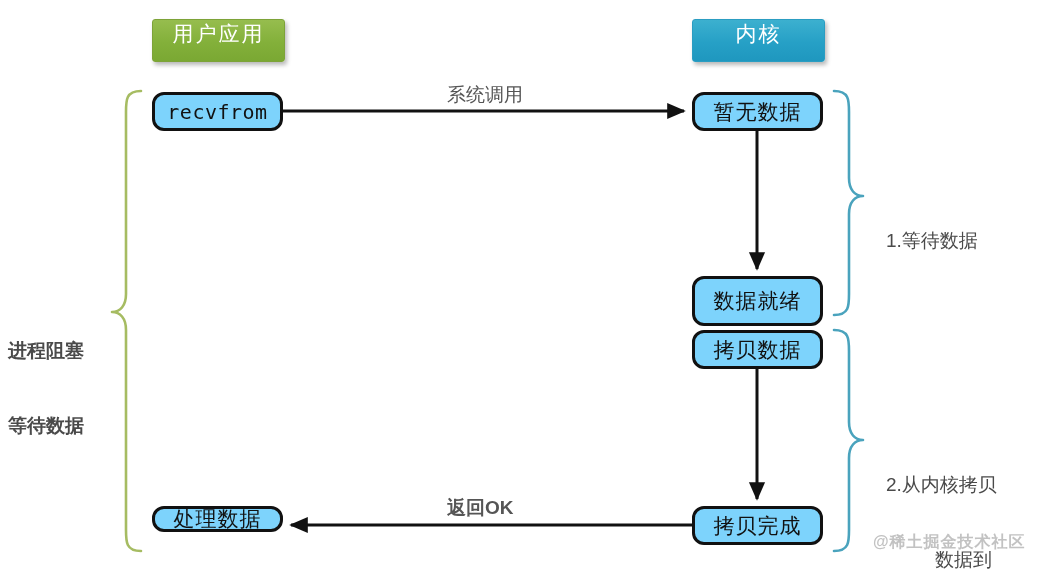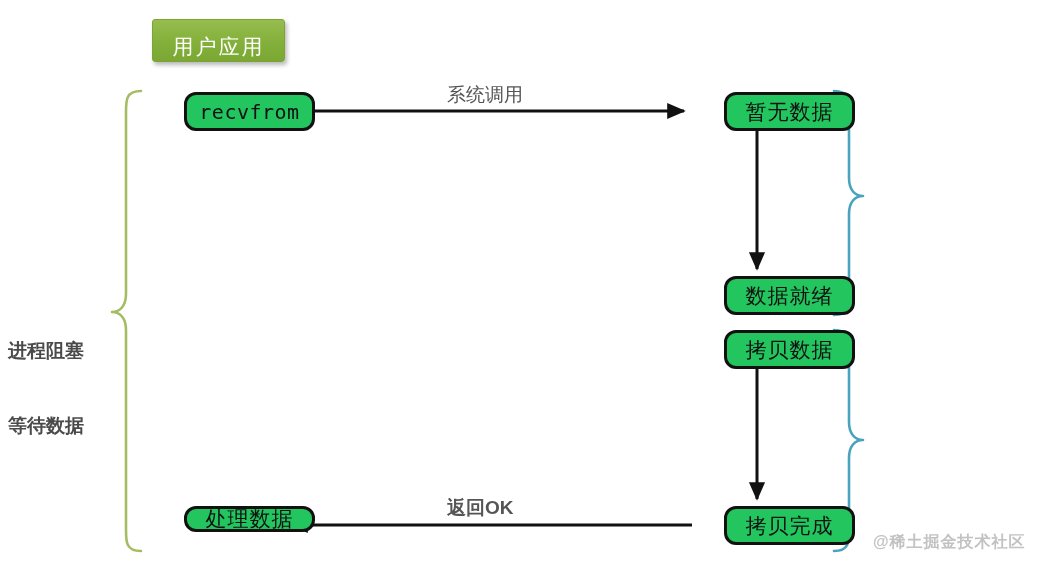--- a/index.html
+++ b/index.html
@@ -14,21 +14,21 @@
     position: relative;
     width: 1051px;
     height: 572px;
     background: #ffffff;
     overflow: hidden;
   }
   
   .pill {
     position: absolute;
     display: flex;
-    align-items: flex-end;
+    align-items: flex-start;
     justify-content: center;
     color: #ffffff;
     font-size: 21px;
     letter-spacing: 2px;
     border-radius: 3px;
     box-shadow: 2px 3px 4px rgba(0,0,0,0.28);
   }
   .pill.user {
     left: 152px;
     top: 19px;
@@ -44,29 +44,28 @@
     height: 41px;
     background: linear-gradient(180deg, #3cb0cf 0%, #26a0c6 55%, #1f97bf 100%);
     border: 1px solid #2a9dc2;
   }
   
   .node {
     position: absolute;
     display: flex;
     align-items: center;
     justify-content: center;
-    background: #22c55e;
+    background: #7dd3fc;
     border: 3px solid #111111;
     border-radius: 12px;
     box-sizing: border-box;
     font-size: 21px;
     color: #111111;
     letter-spacing: 1px;
     z-index: 4;
-    margin-left: 32px;
   }
   .node.mono {
     font-family: "DejaVu Sans Mono", monospace;
     font-size: 20px;
     letter-spacing: 0.5px;
   }
   
   .edge-label {
     position: absolute;
     font-size: 19px;
@@ -149,30 +148,33 @@
              L 849,422
              C 849,434 855,440 863,440
              C 855,440 849,446 849,458
              L 849,530
              C 849,542 849,551 834,551" fill="none" stroke="#4aa3bd" stroke-width="2.6" stroke-linecap="round" stroke-linejoin="round"></path>
   </svg>
 
   <div class="pill user">
     <span>用户应用</span>
   </div>
+  <div class="pill kernel">
+    <span>内核</span>
+  </div>
 
   <div class="node mono" style="left:152px; top:92px; width:131px; height:39px;">
     <span>recvfrom</span>
   </div>
 
   <div class="node" style="left:692px; top:92px; width:131px; height:39px;justify-content:center;">
     <span>暂无数据</span>
   </div>
 
-  <div class="node" style="left:692px; top:276px; width:131px; height:39px;">
+  <div class="node" style="left:692px; top:276px; width:131px; height:50px;">
     <span>数据就绪</span>
   </div>
 
   <div class="node" style="left:692px; top:330px; width:131px; height:39px;">
     <span>拷贝数据</span>
   </div>
 
   <div class="node" style="left:692px; top:506px; width:131px; height:39px;">
     <span>拷贝完成</span>
   </div>
@@ -182,20 +184,25 @@
   </div>
 
   <div class="edge-label" style="left:447px; top:82px;">系统调用</div>
   <div class="edge-label" style="left:447px; top:495px;font-weight:bold;">返回OK</div>
 
   <div class="side-text left" style="left:8px; top:288px;font-weight:bold;">
     <div>进程阻塞</div>
     <div>等待数据</div>
   </div>
 
+  <div class="side-text right" style="left:886px; top:178px; width:150px; text-align:left;">
+    <div>1.等待数据</div>
+  </div>
 
   <div class="side-text right" style="left:886px; top:422px; width:155px; text-align:center;">
+    <div style="text-align:left;">2.从内核拷贝</div>
+    <div style="text-align:center;">数据到</div>
     
   </div>
 
   <div class="watermark" style="left:873px; top:532px;">@稀土掘金技术社区</div>
 
 </div>
 
 </body></html>

